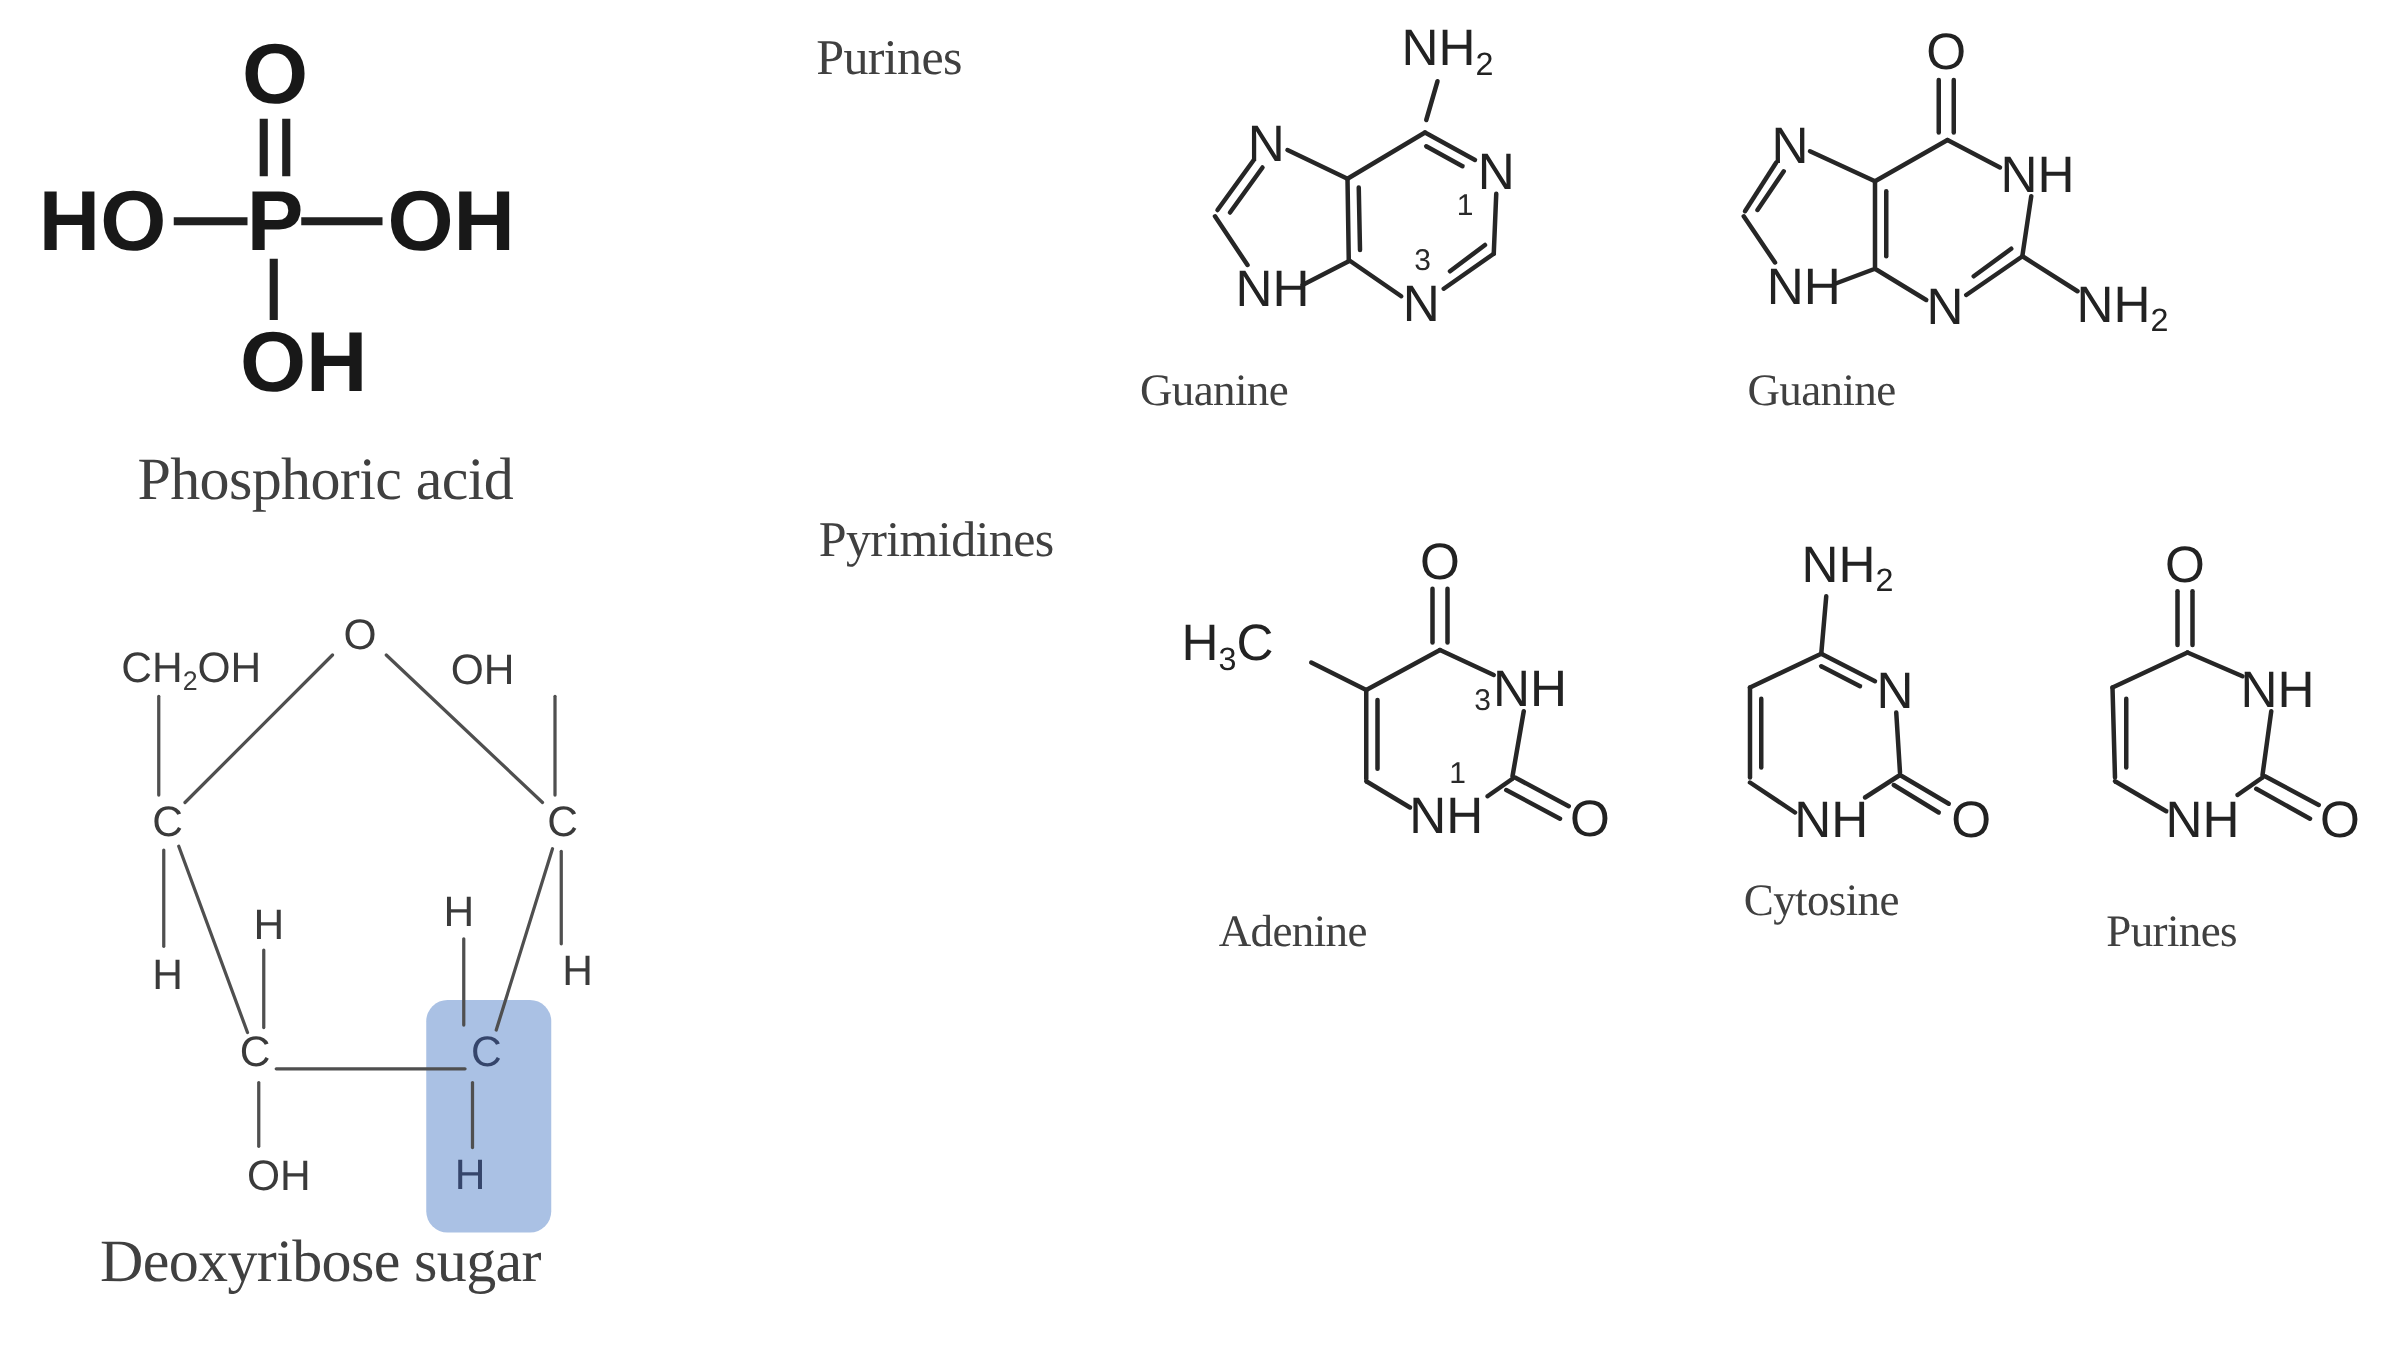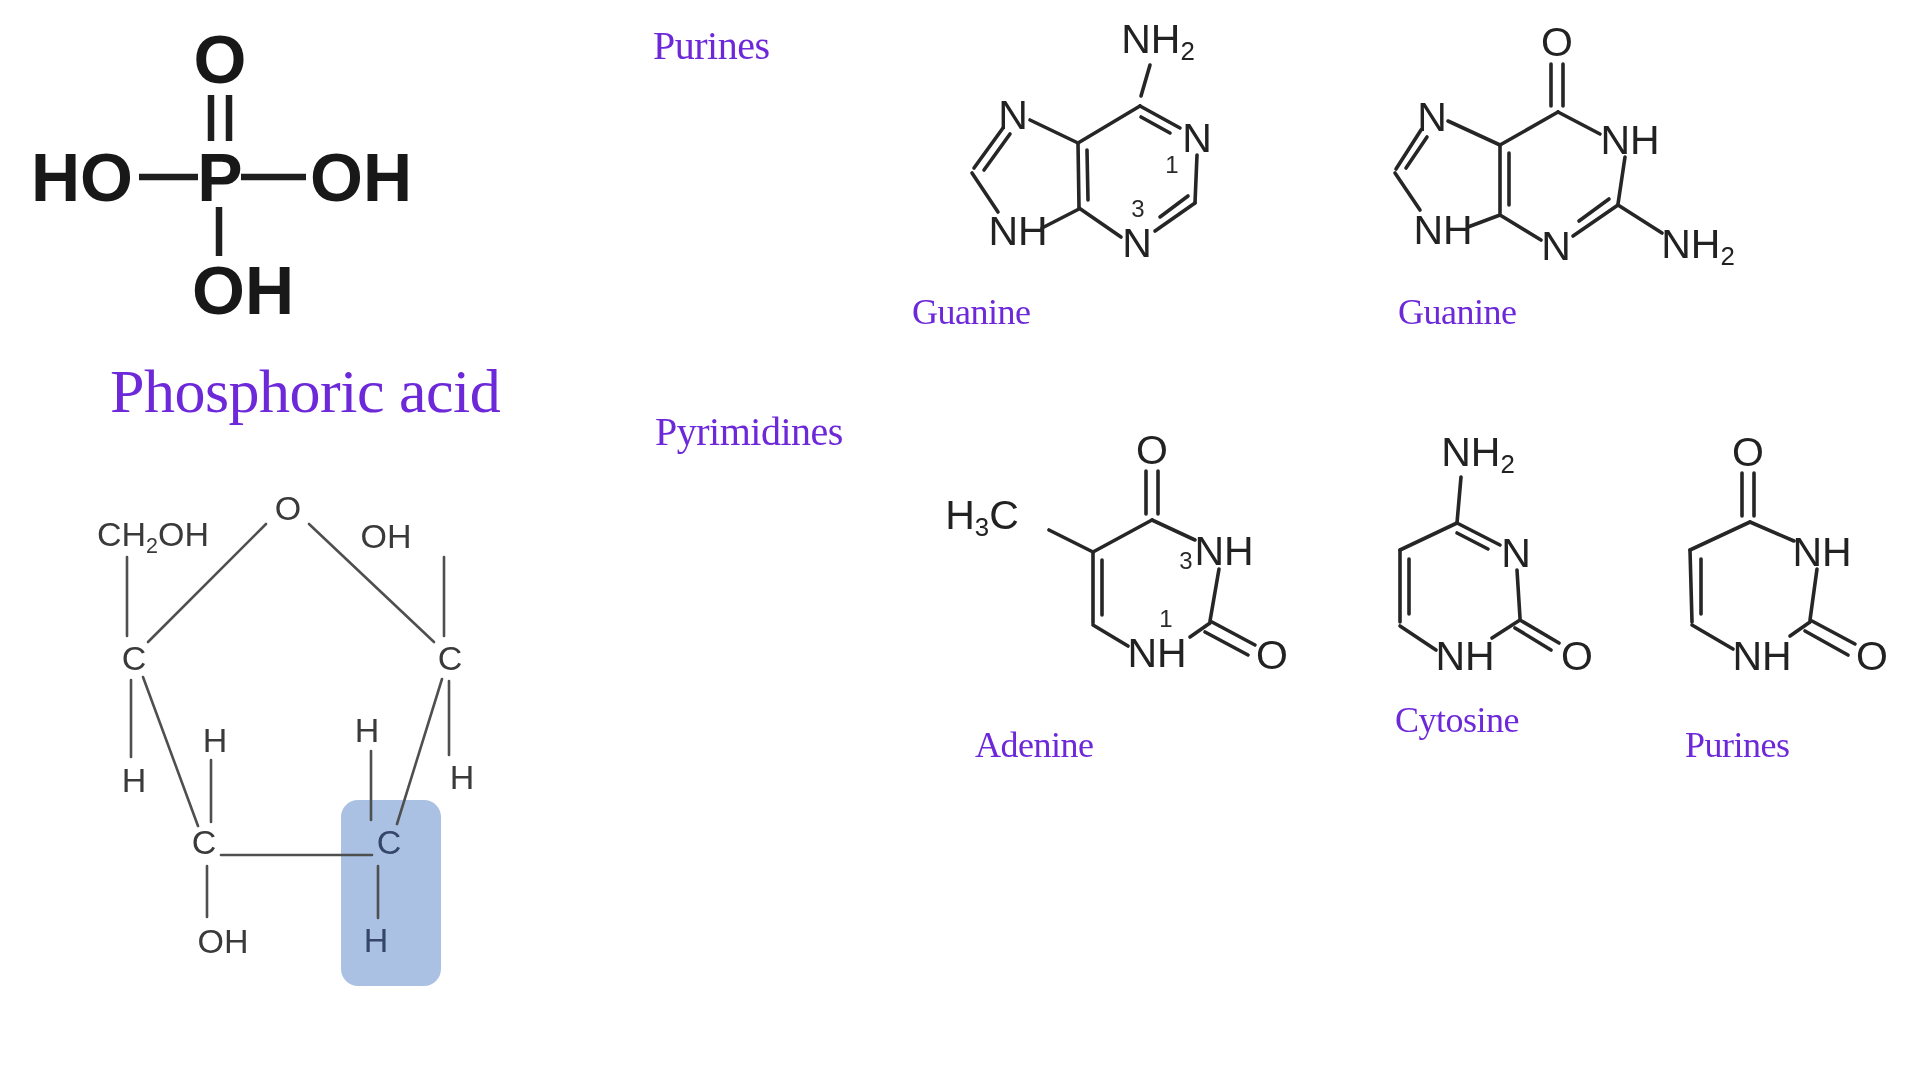--- a/index.html
+++ b/index.html
@@ -10,22 +10,22 @@
   .atom,.atom-s,.atom-xl,.num{position:absolute;transform:translate(-50%,-50%);
     white-space:nowrap;line-height:1;}
   .atom{font-size:41px;color:#222222;}
   .atom-s{font-size:34px;color:#3a3a3a;}
   .atom-xl{font-size:68px;font-weight:bold;color:#181818;}
   .sub{font-size:0.63em;vertical-align:-0.30em;}
   .num{font-size:24px;color:#2a2a2a;}
   .hl-text{color:#35456b;}
 
   .caption,.heading,.name{position:absolute;font-family:"Liberation Serif",serif;
-    color:#6d28d9;white-space:nowrap;line-height:1;letter-spacing:-0.5px;}
-  .caption{font-size:62px;}
+    color:#404040;white-space:nowrap;line-height:1;letter-spacing:-0.5px;}
+  .caption{font-size:48px;}
   .heading{font-size:40px;}
   .name{font-size:36px;}
 
   .b1{stroke:#1f1f1f;stroke-width:6.5;stroke-linecap:butt;}
   .b2{stroke:#4f4f4f;stroke-width:2.6;stroke-linecap:round;}
   .b3{stroke:#262626;stroke-width:3.6;stroke-linecap:round;}
 </style>
 </head>
 <body>
 
@@ -156,20 +156,21 @@
   <span class="atom-s" style="left:134px;top:658px">C</span>
   <span class="atom-s" style="left:450px;top:658px">C</span>
   <span class="atom-s" style="left:134px;top:780px">H</span>
   <span class="atom-s" style="left:215px;top:740px">H</span>
   <span class="atom-s" style="left:367px;top:730px">H</span>
   <span class="atom-s" style="left:462px;top:777px">H</span>
   <span class="atom-s" style="left:204px;top:842px">C</span>
   <span class="atom-s hl-text" style="left:389px;top:842px">C</span>
   <span class="atom-s" style="left:223px;top:941px">OH</span>
   <span class="atom-s hl-text" style="left:376px;top:940px">H</span>
+  <div class="caption" style="left:80px;top:986px">Deoxyribose sugar</div>
 
   <span class="atom" style="left:1158px;top:42px"><span>NH</span><span class="sub">2</span></span>
   <span class="atom" style="left:1197px;top:138px">N</span>
   <span class="num" style="left:1172px;top:165px">1</span>
   <span class="atom" style="left:1137px;top:243px">N</span>
   <span class="num" style="left:1138px;top:209px">3</span>
   <span class="atom" style="left:1013px;top:115px">N</span>
   <span class="atom" style="left:1018px;top:231px">NH</span>
   <div class="name" style="left:912px;top:294px">Guanine</div>
 

